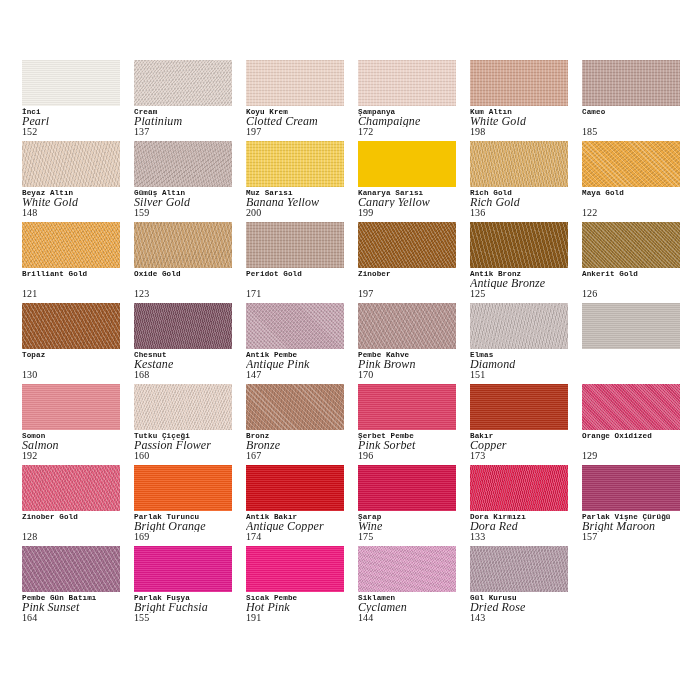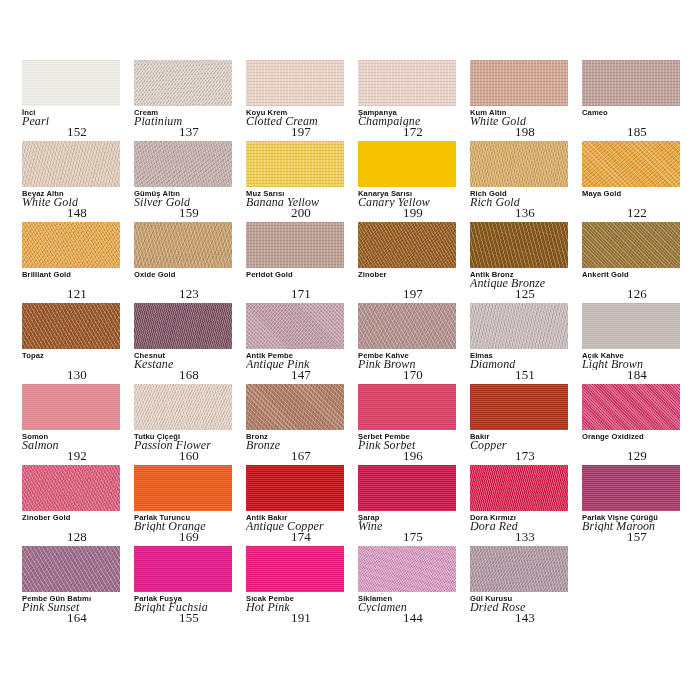--- a/index.html
+++ b/index.html
@@ -38,46 +38,45 @@
     position:absolute;
     inset:0;
     pointer-events:none;
   }
   .labels{
     position:absolute;
     left:0; top:48px;
     width:110px;
   }
   .tr-name{
-    font-family:Liberation Sans, sans-serif;
+    font-family:Liberation Mono, monospace;
     font-size:7.6px;
     font-weight:bold;
     color:#141414;
     line-height:9.4px;
     white-space:nowrap;
     letter-spacing:0.1px;
   }
   .en-name{
     font-family:"Liberation Serif", serif;
     font-size:12px;
     font-style:italic;
     color:#1a1a1a;
     line-height:9.4px;
     white-space:nowrap;
     letter-spacing:0.1px;
     min-height:9.4px;
   }
   .code{
     font-family:"Liberation Serif", serif;
-    font-size:13px;
+    font-size:10px;
     color:#1a1a1a;
     line-height:9.4px;
     white-space:nowrap;
     letter-spacing:0.1px;
-    text-align:center;
   }
   .clip{ overflow:hidden; width:110px; }
 </style>
 </head>
 <body>
 
 <div id="sheet">
   <div class="grid" id="grid">
       <div class="cell">
         <div class="swatch" style="background: rgb(242, 239, 233);">
@@ -398,29 +397,20 @@
           <div class="clip">
             <div class="en-name">Diamond</div>
           </div>
           <div class="code">151</div>
         </div>
       </div>
       <div class="cell">
         <div class="swatch" style="background: rgb(197, 189, 183);">
           <span class="grain" style="background: repeating-linear-gradient(0deg, rgba(255, 255, 255, 0.13) 0px, rgba(255, 255, 255, 0.13) 1px, rgba(0, 0, 0, 0.05) 1px, rgba(0, 0, 0, 0.05) 2px);"></span>
         </div>
-        <div class="labels">
-          <div class="clip">
-            <div class="tr-name">Açık Kahve</div>
-          </div>
-          <div class="clip">
-            <div class="en-name">Light Brown</div>
-          </div>
-          <div class="code">184</div>
-        </div>
       </div>
       <div class="cell">
         <div class="swatch" style="background: rgb(229, 139, 146);">
           <span class="grain" style="background: repeating-linear-gradient(0deg, rgba(255, 255, 255, 0.13) 0px, rgba(255, 255, 255, 0.13) 1px, rgba(0, 0, 0, 0.05) 1px, rgba(0, 0, 0, 0.05) 2px);"></span>
         </div>
         <div class="labels">
           <div class="clip">
             <div class="tr-name">Somon</div>
           </div>
           <div class="clip">

